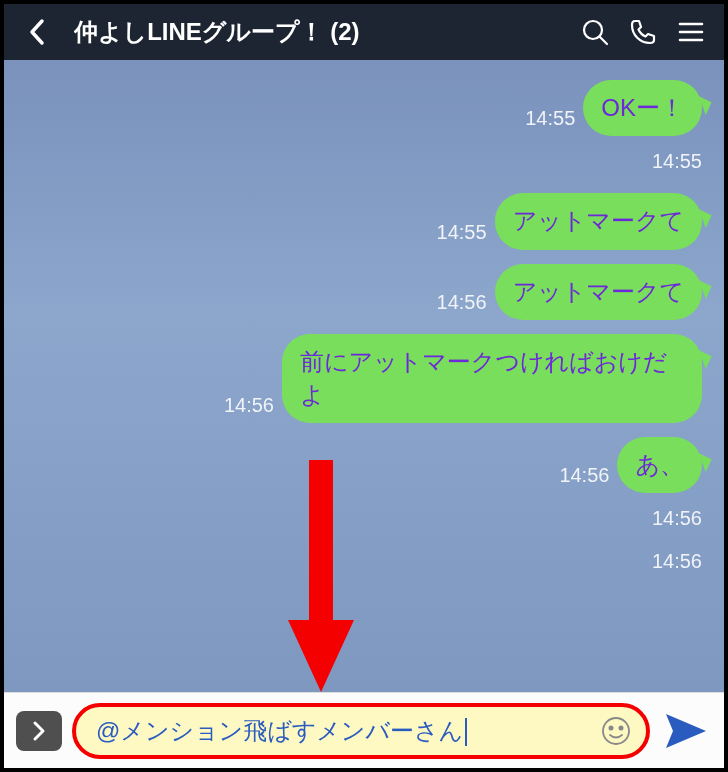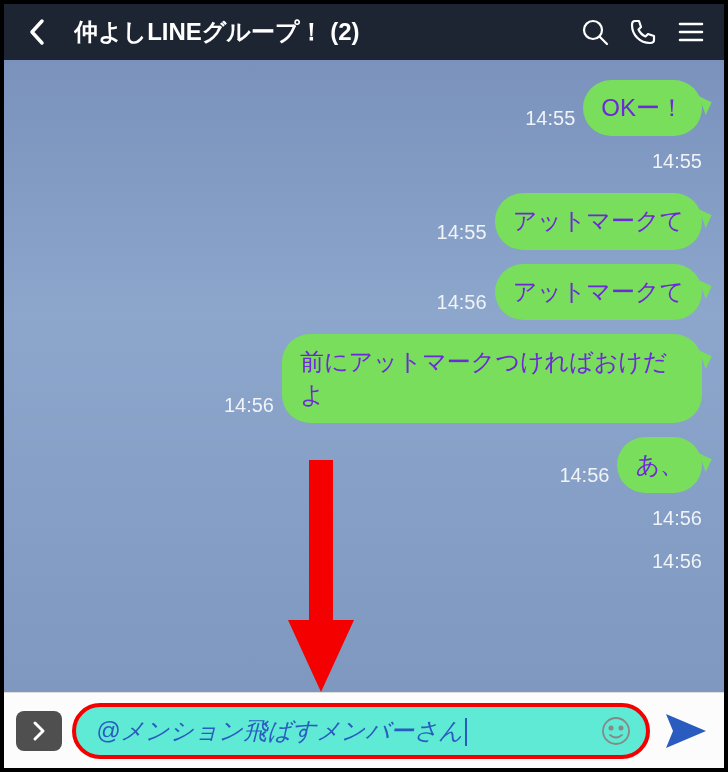--- a/index.html
+++ b/index.html
@@ -106,28 +106,27 @@
       background: #4f4f4f;
       border-radius: 8px;
       display: flex;
       align-items: center;
       justify-content: center;
       color: #fff;
     }
     .input-wrap {
       flex: 1;
       height: 56px;
-      background: #5eead4;
+      background: #fef9c3;
       border: 4px solid #f40000;
       border-radius: 32px;
       display: flex;
       align-items: center;
       padding: 0 14px 0 20px;
       gap: 8px;
-      font-style: italic;
     }
     .input-text {
       flex: 1;
       font-size: 24px;
       color: #2a5cbf;
       white-space: nowrap;
       overflow: hidden;
     }
     .cursor {
       display: inline-block;

